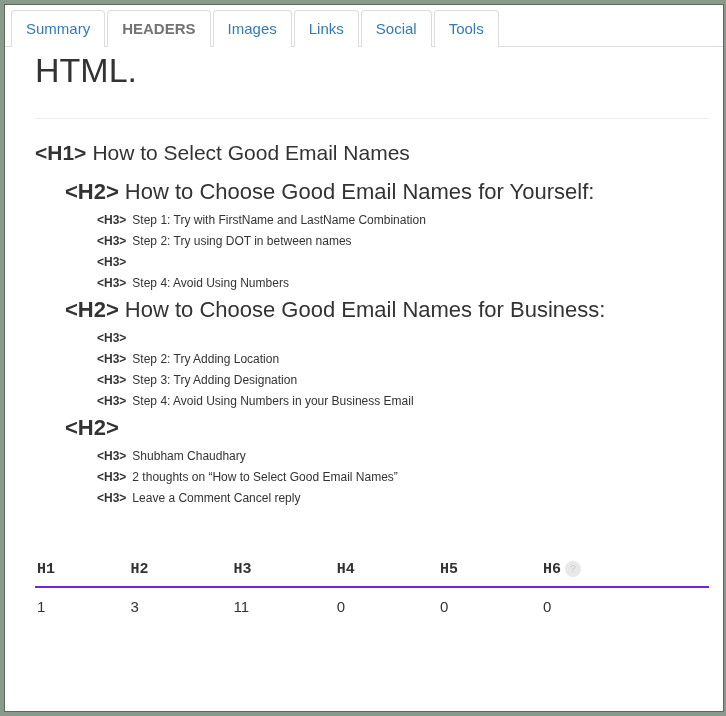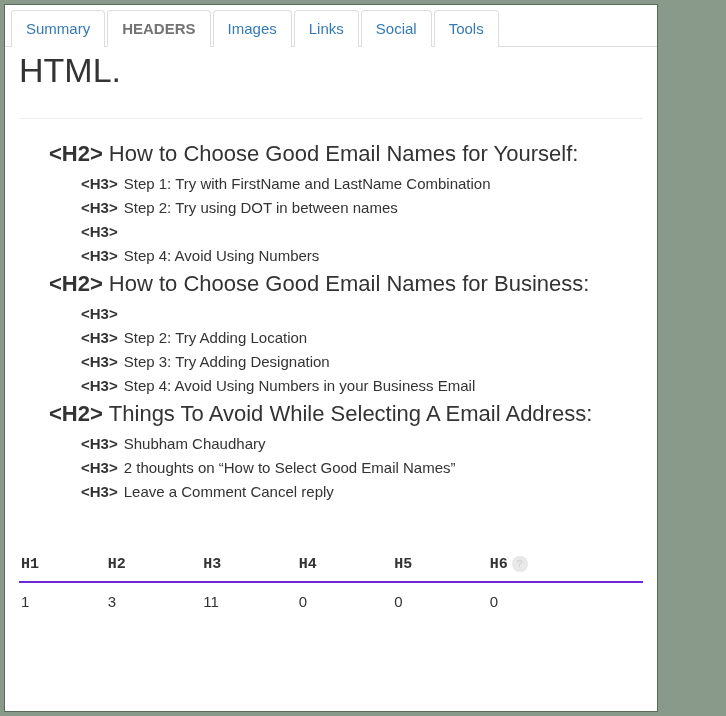--- a/index.html
+++ b/index.html
@@ -5,21 +5,21 @@
     * { box-sizing: border-box; margin: 0; padding: 0; }
     body {
       font-family: "Helvetica Neue", Helvetica, Arial, sans-serif;
       background: #8a9a8a;
       padding: 4px;
       width: 726px;
     }
     .panel {
       background: #fff;
       border: 1px solid #5a6a5a;
-      width: 654px;
+      width: 720px;
       height: 708px;
       overflow: hidden;
     }
     .tabs {
       display: flex;
       border-bottom: 1px solid #ddd;
       padding: 0 6px;
       padding-top: 4px;
       gap: 2px;
     }
@@ -38,21 +38,21 @@
       border: 1px solid #ddd;
       border-bottom-color: #fff;
       color: #737373;
       font-weight: bold;
     }
     .tab:not(.active) {
       border: 1px solid #ddd;
       border-bottom: none;
     }
     .content {
-      padding: 4px 14px 14px 14px;
+      padding: 4px 14px 14px 30px;
     }
     .top-label {
       font-size: 34px;
       color: #333;
       font-weight: 400;
       margin-bottom: 28px;
     }
     .divider {
       border: none;
       border-top: 1px solid #eee;
@@ -69,21 +69,21 @@
     .htag {
       font-weight: bold;
       color: #333;
       margin-right: 6px;
     }
     .htext { color: #333; }
     .l1 .htag, .l1 .htext { font-size: 21px; }
     .l1 { margin-left: 0px; margin-bottom: 14px; }
     .l2 .htag, .l2 .htext { font-size: 22px; }
     .l2 { margin-left: 30px; margin-bottom: 8px; }
-    .l3 .htag, .l3 .htext { font-size: 15px; }
+    .l3 .htag, .l3 .htext { font-size: 12px; }
     .l3 { margin-left: 62px; margin-bottom: 7px; }
     .l2 + .l3, .l1 + .l2 { margin-top: 2px; }
 
     .summary-table {
       margin-top: 48px;
       width: 100%;
       border-collapse: collapse;
     }
     .summary-table th {
       text-align: left;
@@ -128,20 +128,24 @@
     <div class="tab">Links</div>
     <div class="tab">Social</div>
     <div class="tab">Tools</div>
   </div>
 
   <div class="content">
     <div class="top-label">HTML.</div>
     <hr class="divider">
 
     <div class="heading-tree">
+      <div class="heading-row l1">
+          <span class="htag">&lt;H1&gt;</span>
+          <span class="htext">How to Select Good Email Names</span>
+        </div>
       <div class="heading-row l2">
           <span class="htag">&lt;H2&gt;</span>
           <span class="htext">How to Choose Good Email Names for Yourself:</span>
         </div>
       <div class="heading-row l3">
           <span class="htag">&lt;H3&gt;</span>
           <span class="htext">Step 1: Try with FirstName and LastName Combination</span>
         </div>
       <div class="heading-row l3">
           <span class="htag">&lt;H3&gt;</span>
@@ -168,21 +172,20 @@
       <div class="heading-row l3">
           <span class="htag">&lt;H3&gt;</span>
           <span class="htext">Step 3: Try Adding Designation</span>
         </div>
       <div class="heading-row l3">
           <span class="htag">&lt;H3&gt;</span>
           <span class="htext">Step 4: Avoid Using Numbers in your Business Email</span>
         </div>
       <div class="heading-row l2">
           <span class="htag">&lt;H2&gt;</span>
-          <span class="htext">Things To Avoid While Selecting A Email Address:</span>
         </div>
       <div class="heading-row l3">
           <span class="htag">&lt;H3&gt;</span>
           <span class="htext">Shubham Chaudhary</span>
         </div>
       <div class="heading-row l3">
           <span class="htag">&lt;H3&gt;</span>
           <span class="htext">2 thoughts on “How to Select Good Email Names”</span>
         </div>
       <div class="heading-row l3">

